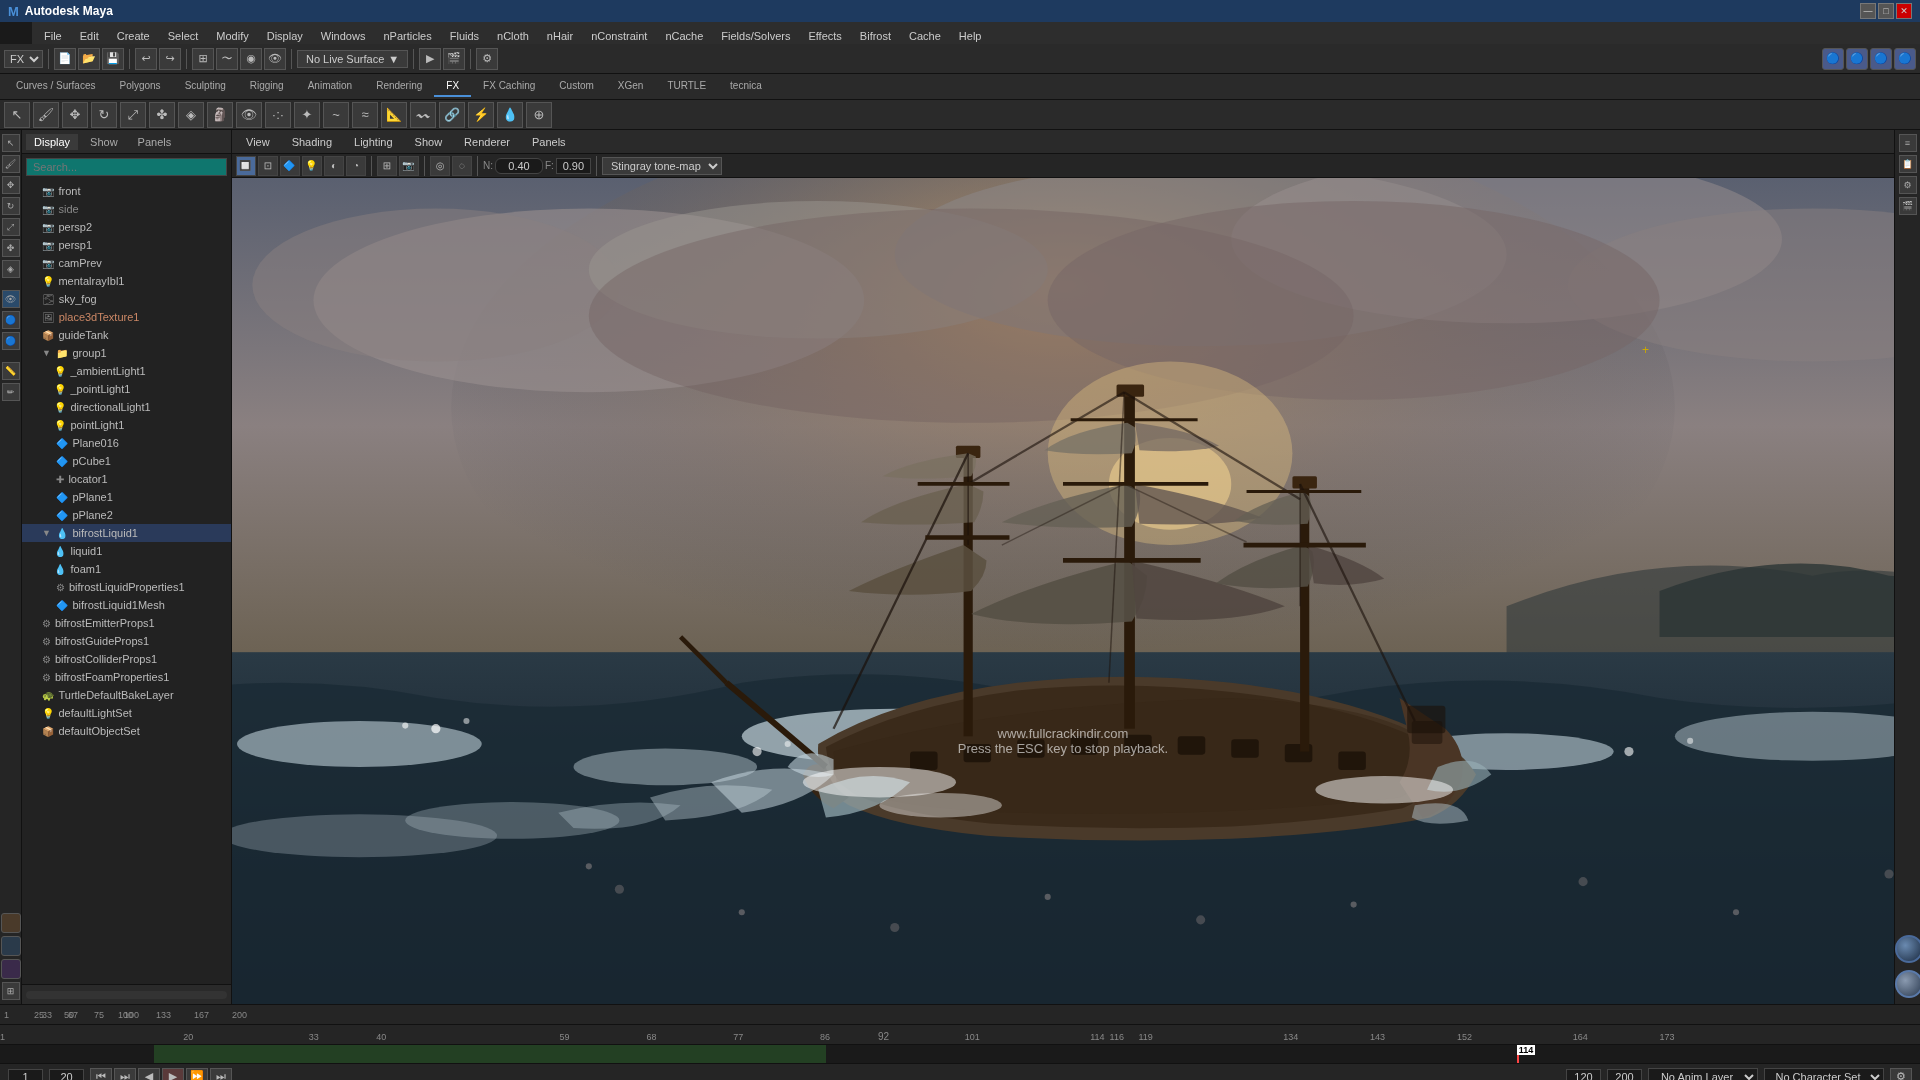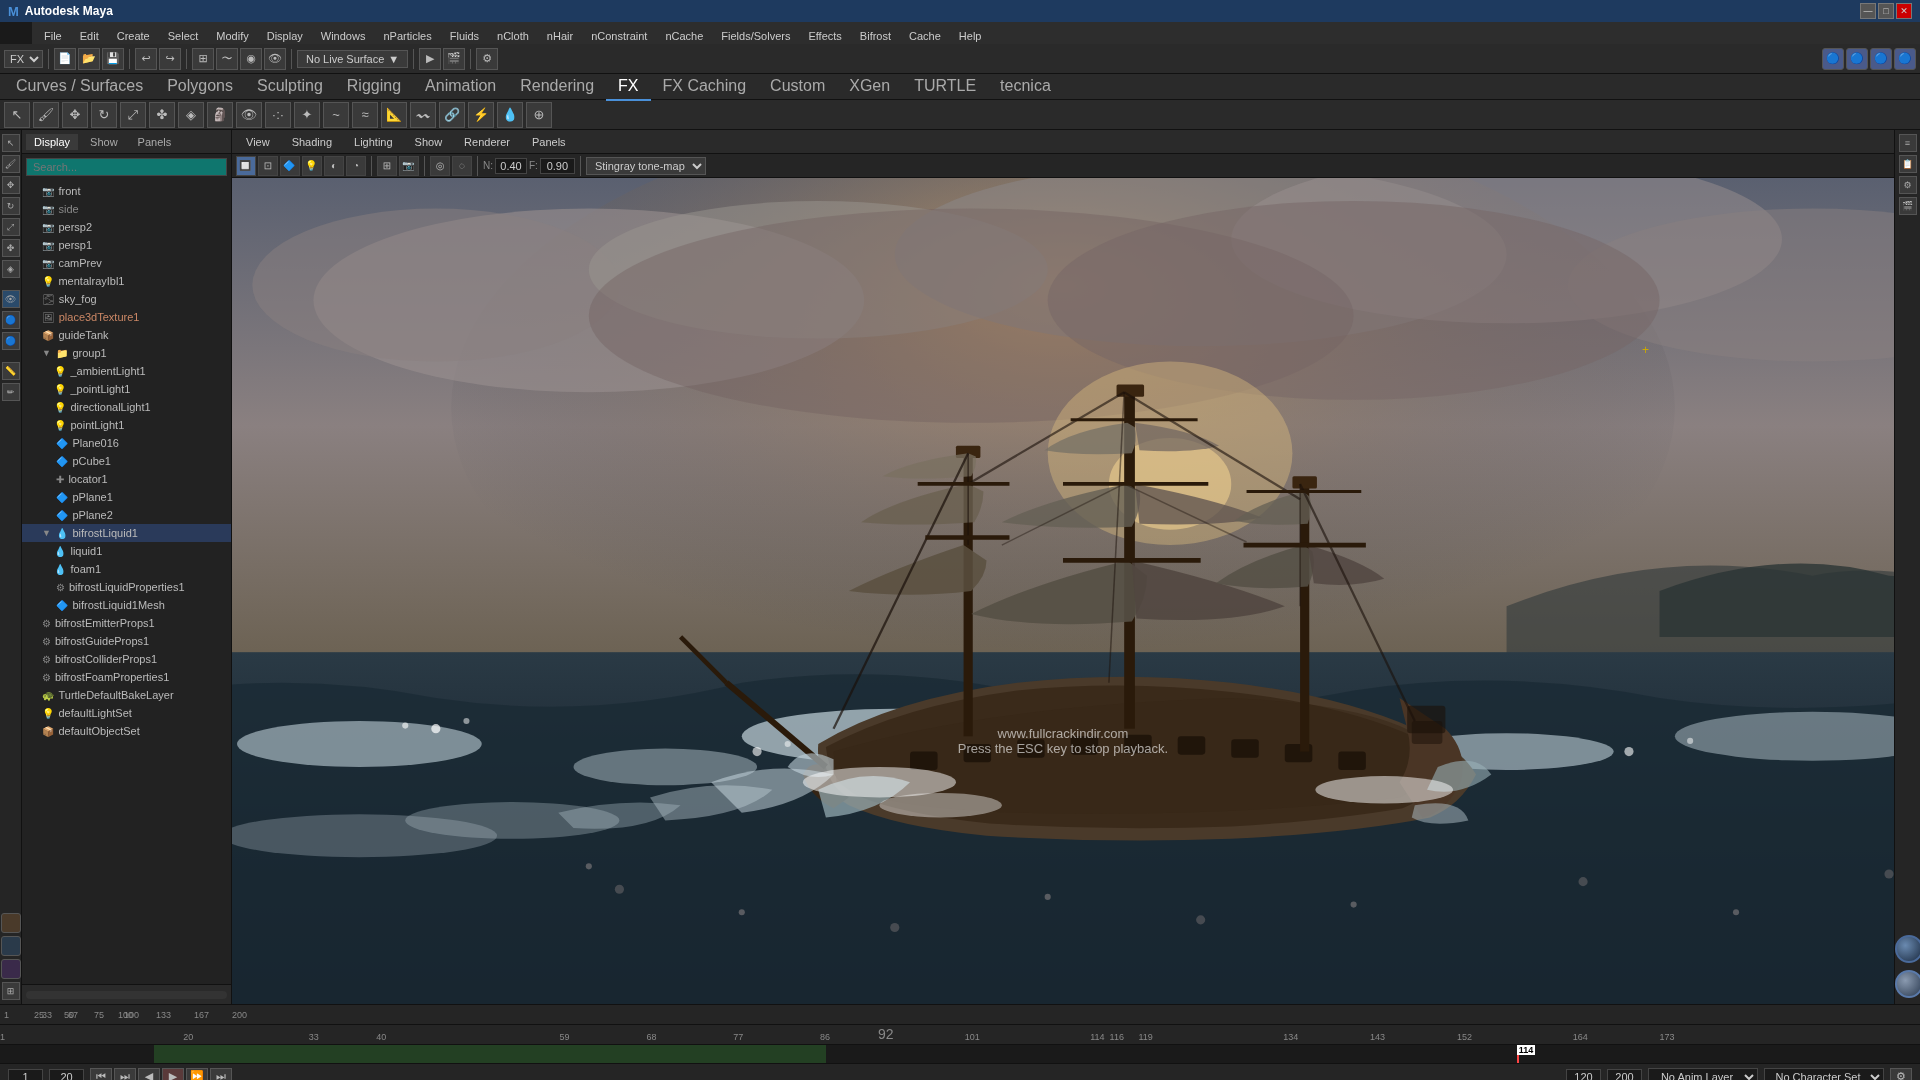--- a/index.html
+++ b/index.html
@@ -32,21 +32,21 @@
     .toolbar-separator { width: 1px; height: 20px; background: #555; margin: 0 3px; }
     .toolbar-btn { width: 22px; height: 22px; background: #3a3a3a; border: 1px solid #555; cursor: pointer; display: flex; align-items: center; justify-content: center; color: #bbb; font-size: 11px; }
     #no-live-surface { background: #3a3a3a; border: 1px solid #555; padding: 2px 8px; color: #ccc; font-size: 11px; display: flex; align-items: center; gap: 4px; cursor: pointer; }
 
     
     #module-tabs {
       width: 100%; height: 26px; background: #2a2a2a;
       display: flex; align-items: center; padding: 0 4px;
       border-bottom: 1px solid #111;
     }
-    .module-tab { padding: 4px 12px; cursor: pointer; color: #aaa; font-size: 16px; border-bottom: 2px solid transparent; }
+    .module-tab { padding: 4px 12px; cursor: pointer; color: #aaa; font-size: 10px; border-bottom: 2px solid transparent; }
     .module-tab.active { color: #fff; border-bottom: 2px solid #4a90d9; }
 
     
     #fx-toolbar {
       width: 100%; height: 30px; background: #2a2a2a;
       display: flex; align-items: center; padding: 0 4px; gap: 3px;
       border-bottom: 1px solid #111;
     }
     .fx-btn { width: 26px; height: 26px; background: #3a3a3a; border: 1px solid #555; cursor: pointer; display: flex; align-items: center; justify-content: center; color: #bbb; font-size: 13px; }
 
@@ -458,21 +458,21 @@
       <div class="vp-btn">◐</div>
       <div class="vp-btn">◔</div>
       <div class="toolbar-separator"></div>
       <div class="vp-btn">⊞</div>
       <div class="vp-btn">📷</div>
       <div class="toolbar-separator"></div>
       <div class="vp-btn">◎</div>
       <div class="vp-btn">◌</div>
       <div class="toolbar-separator"></div>
       <label style="color:#888;font-size:10px;">N:</label>
-      <input class="tc-input" style="width: 32px;" value="0.40">
+      <input class="tc-input" style="width: 48px; border-radius: 6px;" value="0.40">
       <label style="color:#888;font-size:10px;">F:</label>
       <input class="tc-input" style="width: 35px;" value="0.90">
       <div class="toolbar-separator"></div>
       <select style="background:#3a3a3a;border:1px solid #555;color:#ccc;font-size:11px;padding:1px 4px;">
         <option>Stingray tone-map</option>
       </select>
     </div>
 
     <div id="viewport-canvas">
 
@@ -699,21 +699,21 @@
 
     <div id="ruler-marks" style="position:absolute;top:0;left:0;width:100%;height:100%;display:flex;align-items:flex-end;padding-bottom:2px;">
     <span style="position: absolute; left: 0%; font-size: 9px; color: rgb(136, 136, 136);">1</span>
         <span style="position: absolute; left: 9.54774%; font-size: 9px; color: rgb(136, 136, 136);">20</span>
         <span style="position: absolute; left: 16.0804%; font-size: 9px; color: rgb(136, 136, 136);">33</span>
         <span style="position: absolute; left: 19.598%; font-size: 9px; color: rgb(136, 136, 136);">40</span>
         <span style="position: absolute; left: 29.1457%; font-size: 9px; color: rgb(136, 136, 136);">59</span>
         <span style="position: absolute; left: 33.6683%; font-size: 9px; color: rgb(136, 136, 136);">68</span>
         <span style="position: absolute; left: 38.191%; font-size: 9px; color: rgb(136, 136, 136);">77</span>
         <span style="position: absolute; left: 42.7136%; font-size: 9px; color: rgb(136, 136, 136);">86</span>
-        <span style="position: absolute; left: 45.7286%; font-size: 14px; color: rgb(136, 136, 136);">92</span>
+        <span style="position: absolute; left: 45.7286%; font-size: 10px; color: rgb(136, 136, 136);">92</span>
         <span style="position: absolute; left: 50.2513%; font-size: 9px; color: rgb(136, 136, 136);">101</span>
         <span style="position: absolute; left: 56.7839%; font-size: 9px; color: rgb(136, 136, 136);">114</span>
         <span style="position: absolute; left: 57.7889%; font-size: 9px; color: rgb(136, 136, 136);">116</span>
         <span style="position: absolute; left: 59.2965%; font-size: 9px; color: rgb(136, 136, 136);">119</span>
         <span style="position: absolute; left: 66.8342%; font-size: 9px; color: rgb(136, 136, 136);">134</span>
         <span style="position: absolute; left: 71.3568%; font-size: 9px; color: rgb(136, 136, 136);">143</span>
         <span style="position: absolute; left: 75.8794%; font-size: 9px; color: rgb(136, 136, 136);">152</span>
         <span style="position: absolute; left: 81.9095%; font-size: 9px; color: rgb(136, 136, 136);">164</span>
         <span style="position: absolute; left: 86.4322%; font-size: 9px; color: rgb(136, 136, 136);">173</span>
       </div>

